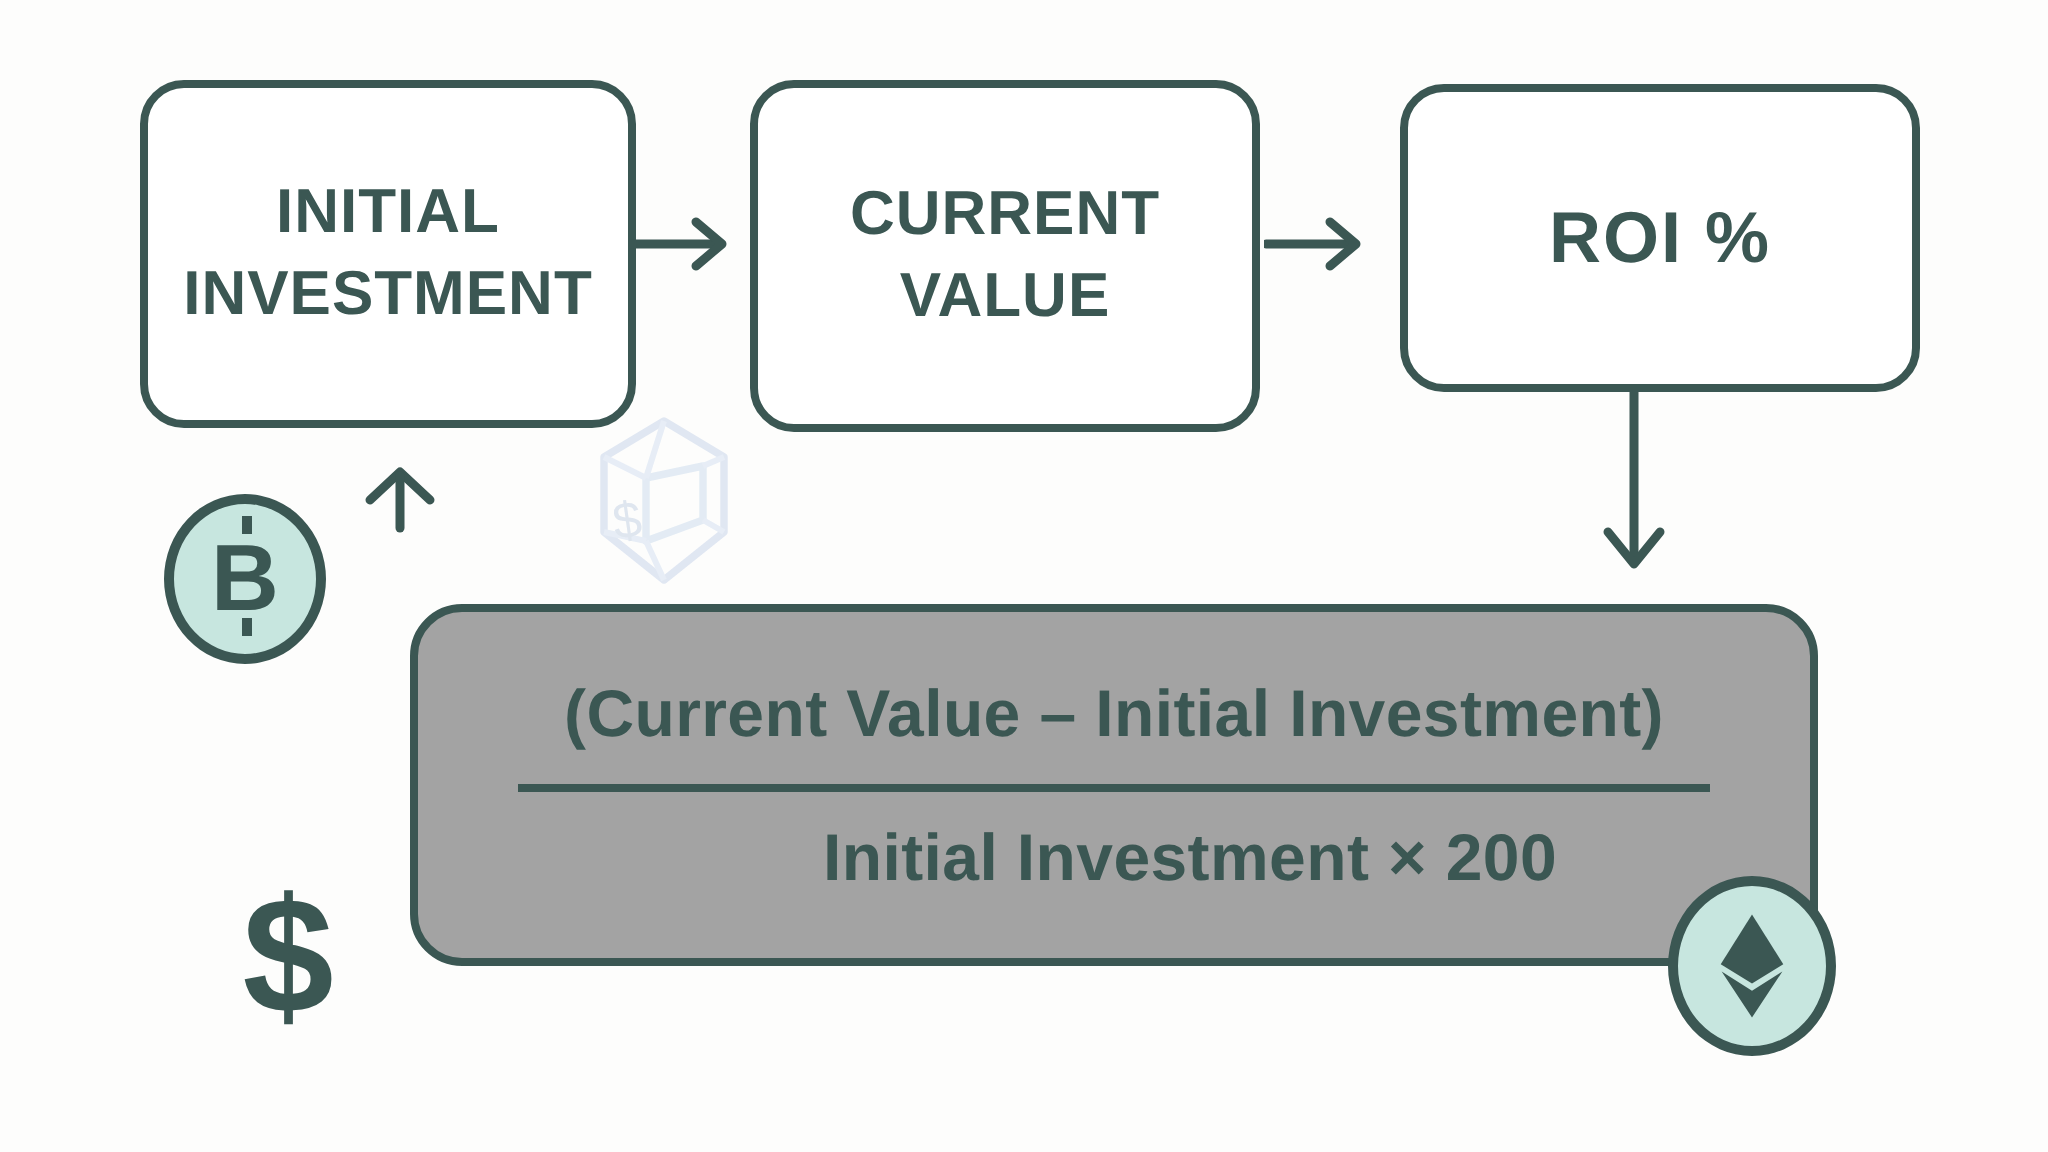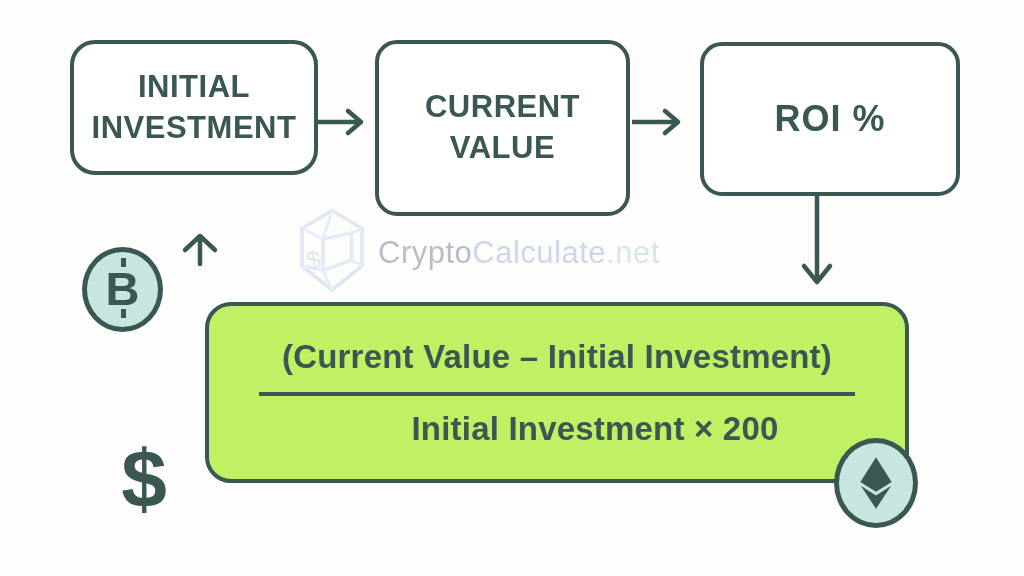--- a/index.html
+++ b/index.html
@@ -10,21 +10,21 @@
     --ink:#3b5753; --mint:#c7e6df;
   }
   
   .node {
     position:absolute; box-sizing:border-box;
     border:4px solid var(--ink); border-radius:22px; background:#ffffff;
     display:flex; align-items:center; justify-content:center; text-align:center;
     color:var(--ink); font-weight:bold; font-size:31px; line-height:1.32;
     letter-spacing:0.5px;
   }
-  .node-1 { left:70px;  top:40px; width:248px; height:135px;border-radius:25px; }
+  .node-1 { left:70px;  top:40px; width:248px; height:174px; }
   .node-2 { left:375px; top:40px; width:255px; height:176px; }
   .node-3 { left:700px; top:42px; width:260px; height:154px; font-size:36px; letter-spacing:1px; }
   .arrow { position:absolute; }
   .arrow svg { display:block; }
   
   .watermark {
     position:absolute; left:294px; top:206px; display:flex; align-items:center;
     opacity:0.95; pointer-events:none;
   }
   .wm-text { font-size:31px; font-weight:400; margin-left:8px; letter-spacing:0.5px; white-space:nowrap; }
@@ -42,21 +42,21 @@
   .btc-glyph::before, .btc-glyph::after {
     content:""; position:absolute; left:46%; width:5px; height:9px; background:var(--ink);
   }
   .btc-glyph::before { top:-7px; }
   .btc-glyph::after  { bottom:-6px; }
   .coin-eth { left:834px; top:438px; width:84px; height:90px; z-index:3; }
   
   .formula-box {
     position:absolute; left:205px; top:302px; width:704px; height:181px;
     box-sizing:border-box; border:4px solid var(--ink); border-radius:26px;
-    background:#bef264; color:var(--ink);
+    background:#a3a3a3; color:var(--ink);
     display:flex; flex-direction:column; align-items:center; justify-content:center;
     z-index:2;
   }
   .formula-line { font-size:33px; font-weight:bold; letter-spacing:0.2px; white-space:nowrap; }
   .formula-bar { width:596px; height:4px; background:var(--ink); margin:16px 0 14px 0; }
   .formula-den { transform:translateX(38px); }
   
   .dollar {
     position:absolute; left:104px; top:438px; width:80px; text-align:center;
     color:var(--ink); font-size:82px; font-weight:bold; line-height:1;
@@ -114,23 +114,20 @@
     <span>
       <svg width="76" height="90" viewBox="0 0 100 120">
         <g fill="none" stroke-linejoin="round">
           <path d="M50 6 L90 30 L90 80 L50 112 L10 80 L10 30 Z" stroke="#dfe6f2" stroke-width="5"></path>
           <path d="M38 44 L76 36 L76 72 L38 86 Z" stroke="#e2ebf4" stroke-width="5"></path>
           <path d="M50 6 L38 44 M90 30 L76 36 M90 80 L76 72 M50 112 L38 86 M10 30 L38 44 M10 80 L38 86" stroke="#e6edf6" stroke-width="4"></path>
           <text x="16" y="84" font-family="Liberation Sans, sans-serif" font-size="34" fill="#dee5ef" transform="rotate(-8 24 72)">$</text>
         </g>
       </svg>
     </span>
-    <span class="wm-text">
-      <span class="wm-a">Crypto</span><span class="wm-b">Calculate</span><span class="wm-c">.net</span>
-    </span>
   </div>
 
   <div class="coin coin-btc">
     <span class="btc-glyph">B</span>
   </div>
 
   <div class="formula-box">
     <div class="formula-line">(Current Value – Initial Investment)</div>
     <div class="formula-bar"></div>
     <div class="formula-line formula-den">Initial Investment × 200</div>

